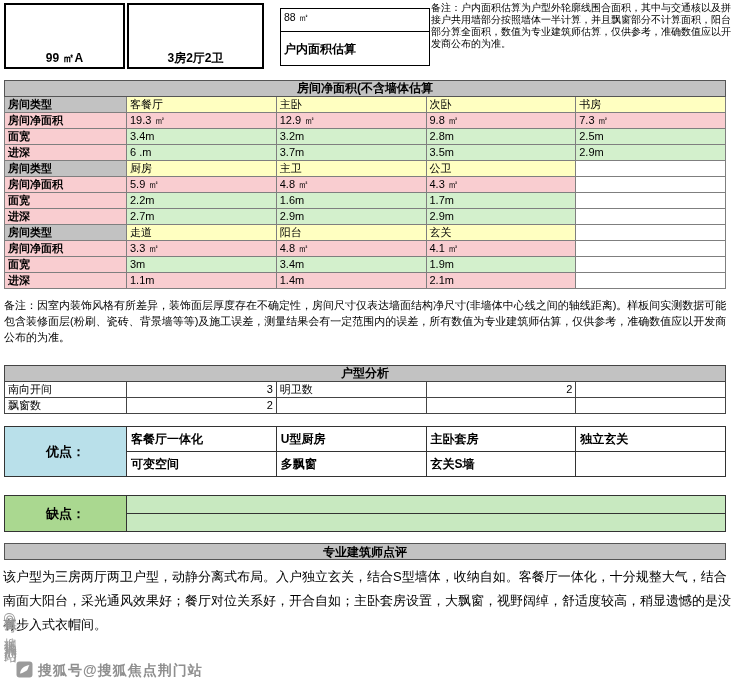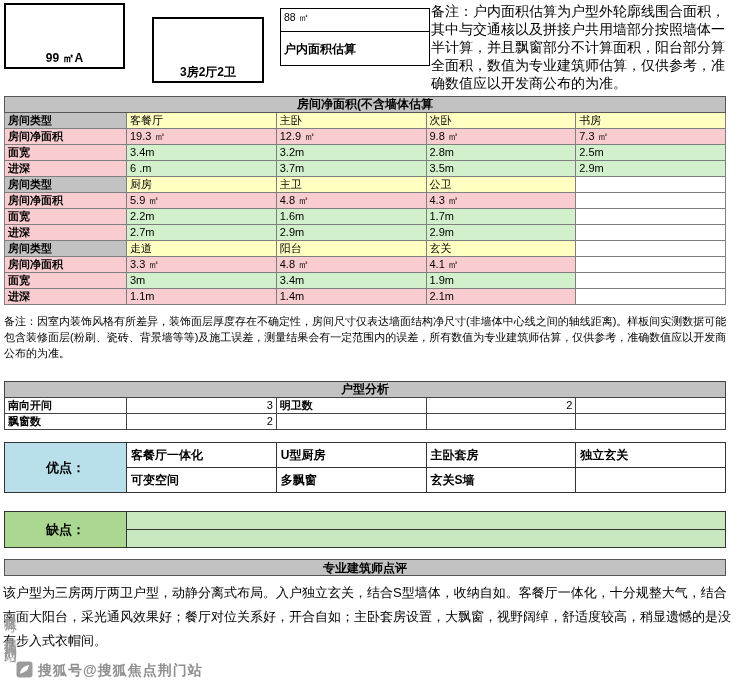--- a/index.html
+++ b/index.html
@@ -12,49 +12,49 @@
     overflow: hidden;
   }
 
   
   .top { position: relative; height: 80px; }
   .hbox {
     position: absolute; display: flex; align-items: flex-end; justify-content: center;
     font-weight: bold; font-size: 12px; background: #fff;
   }
   .area-box   { left: 4px;  top: 3px; width: 121px; height: 66px; border: 2px solid #000; }
-  .layout-box { left: 127px; top: 17px; width: 112px; height: 66px; border: 2px solid #000; margin-left: 25px; }
+  .layout-box { left: 127px; top: 3px; width: 137px; height: 66px; border: 2px solid #000; }
   .inner-box  { position: absolute; left: 280px; top: 8px; width: 150px; }
   .inner-val  { border: 1px solid #000; height: 24px; font-size: 10.5px; padding: 2px 3px; }
   .inner-title{ border: 1px solid #000; border-top: none; height: 34px; font-weight: bold;
                 font-size: 12px; padding: 9px 3px 0; }
   .note-box   { position: absolute; left: 431px; top: 2px; width: 306px;
-                font-size: 14px; line-height: 18px; }
+                font-size: 10px; line-height: 12px; }
 
   
   table.tbl { border-collapse: collapse; margin-left: 4px; width: 722px; table-layout: fixed; }
   .tbl td { border: 1px solid #7f7f7f; font-size: 11px; padding: 0 3px; height: 16px;
             line-height: 15px; overflow: hidden; white-space: nowrap; }
   col.c0 { width: 122px; }
   td.sect-title { text-align: center; font-weight: bold; font-size: 12px;
                   background: #c2c2c2; border: 1px solid #555; }
   .lbl    { font-weight: bold; }
   .gray   { background: #c2c2c2; }
   .yellow { background: #ffffc1; }
   .pink   { background: #f9cdd0; }
   .green  { background: #d3f0cc; }
   .white  { background: #ffffff; }
 
-  .room { margin-top: 16px; }
+  .room { margin-top: 0; }
 
   .note-par { margin: 8px 4px 0 4px; width: 732px; font-size: 11px; line-height: 16px; }
 
   .analysis { margin-top: 20px; }
   .analysis td { border: 1px solid #444; }
-  .analysis .alabel { font-weight: bold; }
+  .analysis .alabel { font-weight: normal; }
   .analysis .anum   { text-align: right; }
 
   .pros { margin-top: 12px; }
   .pros td { border: 1px solid #333; height: 25px; line-height: 24px; font-size: 12px;
              font-weight: bold; padding: 0 4px; overflow: hidden; white-space: nowrap; }
   .pros .pros-label { background: #b9e0ea; text-align: center; font-size: 13px; }
 
   .cons { margin-top: 18px; border-radius: 14px; }
   .cons td { border: 1px solid #333; height: 18px; }
   .cons .cons-label { background: #aad890; font-weight: bold; text-align: center;

